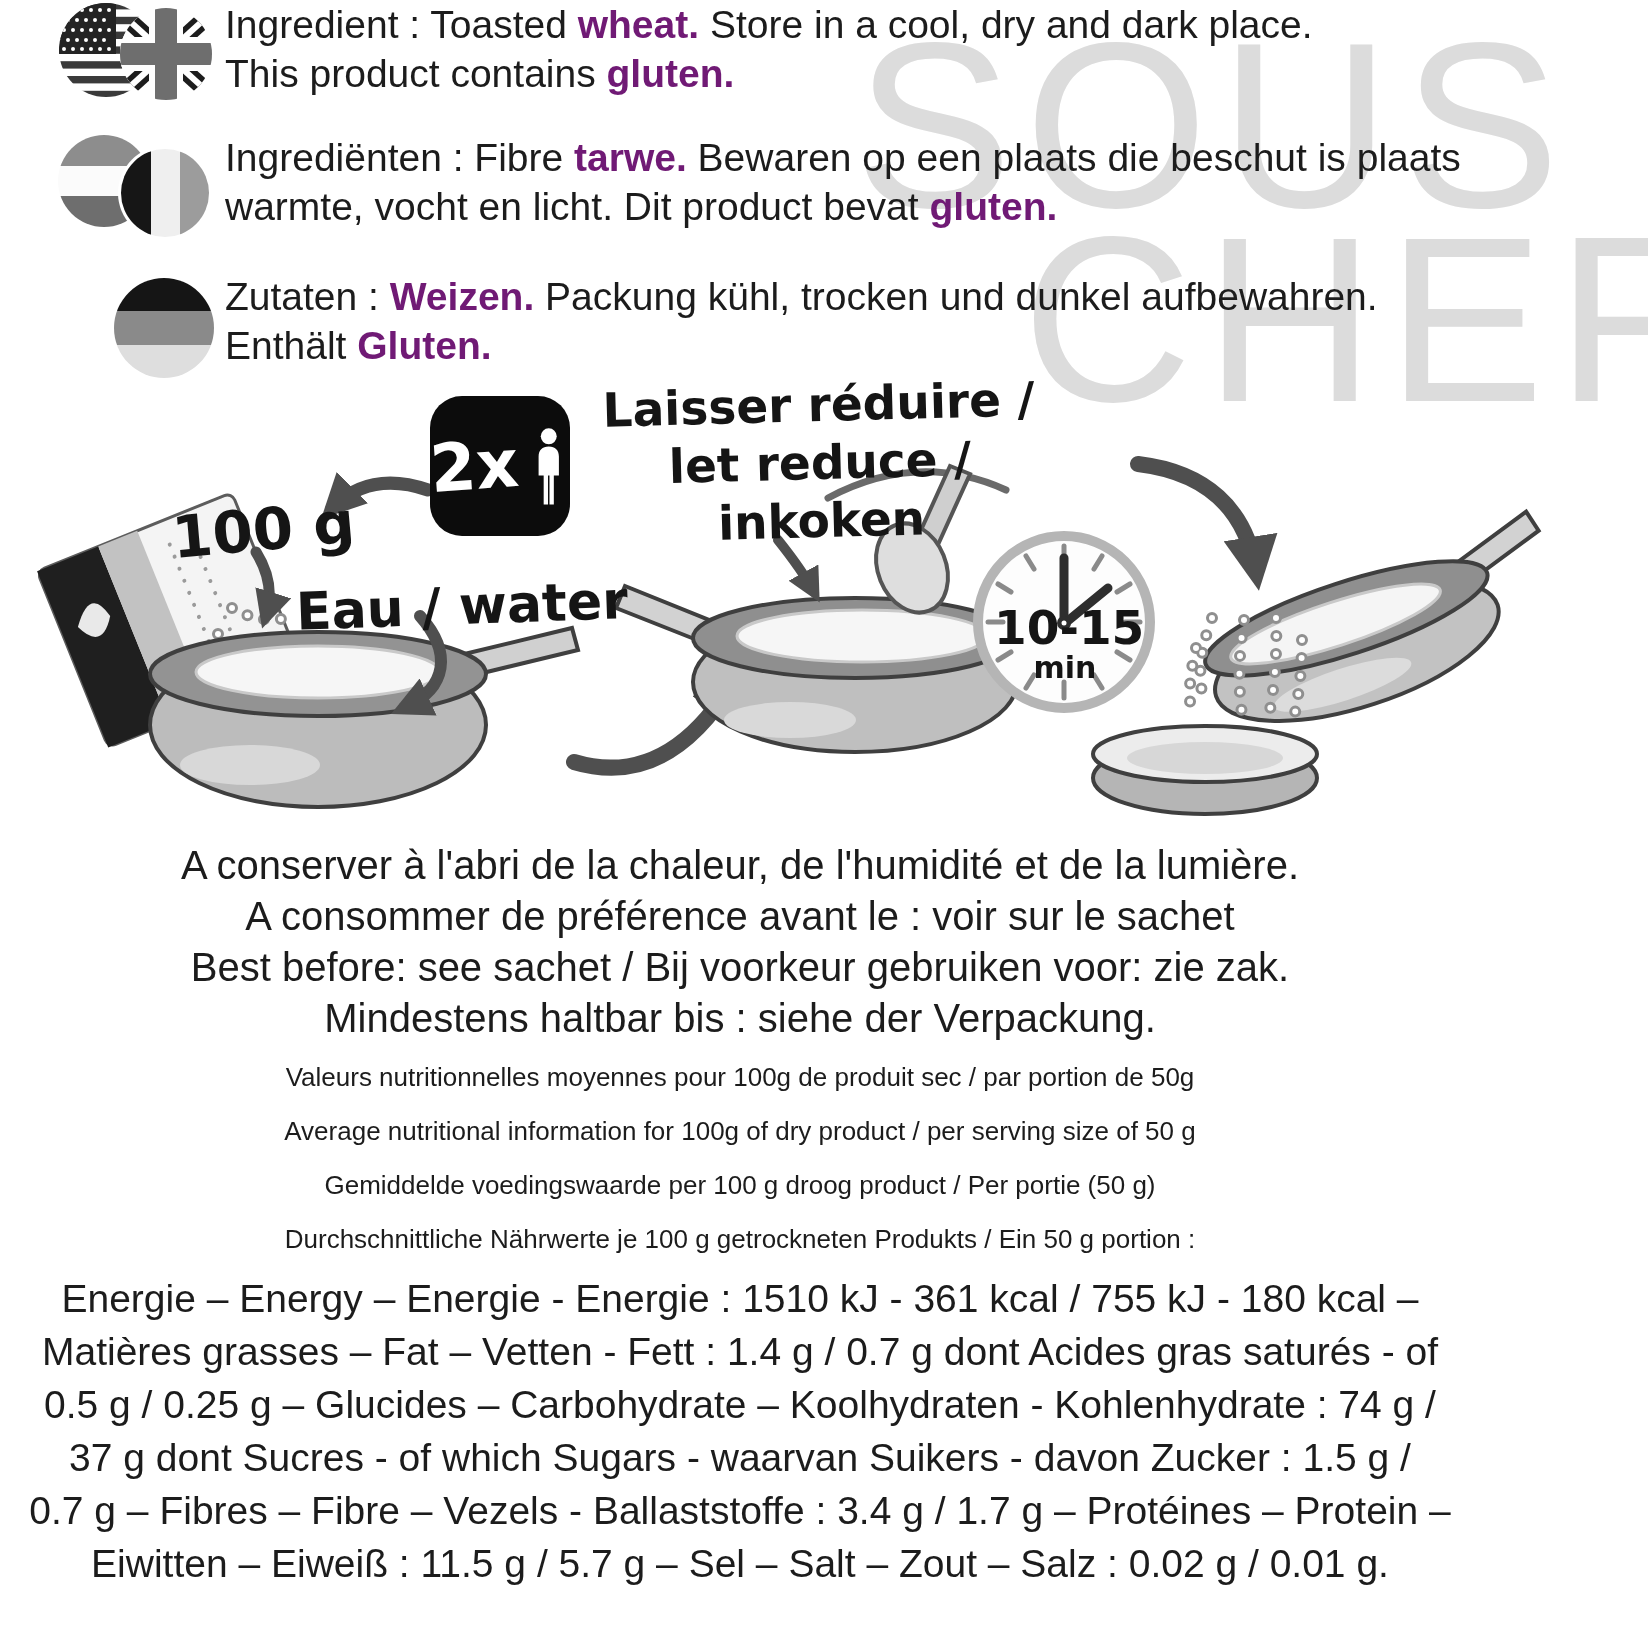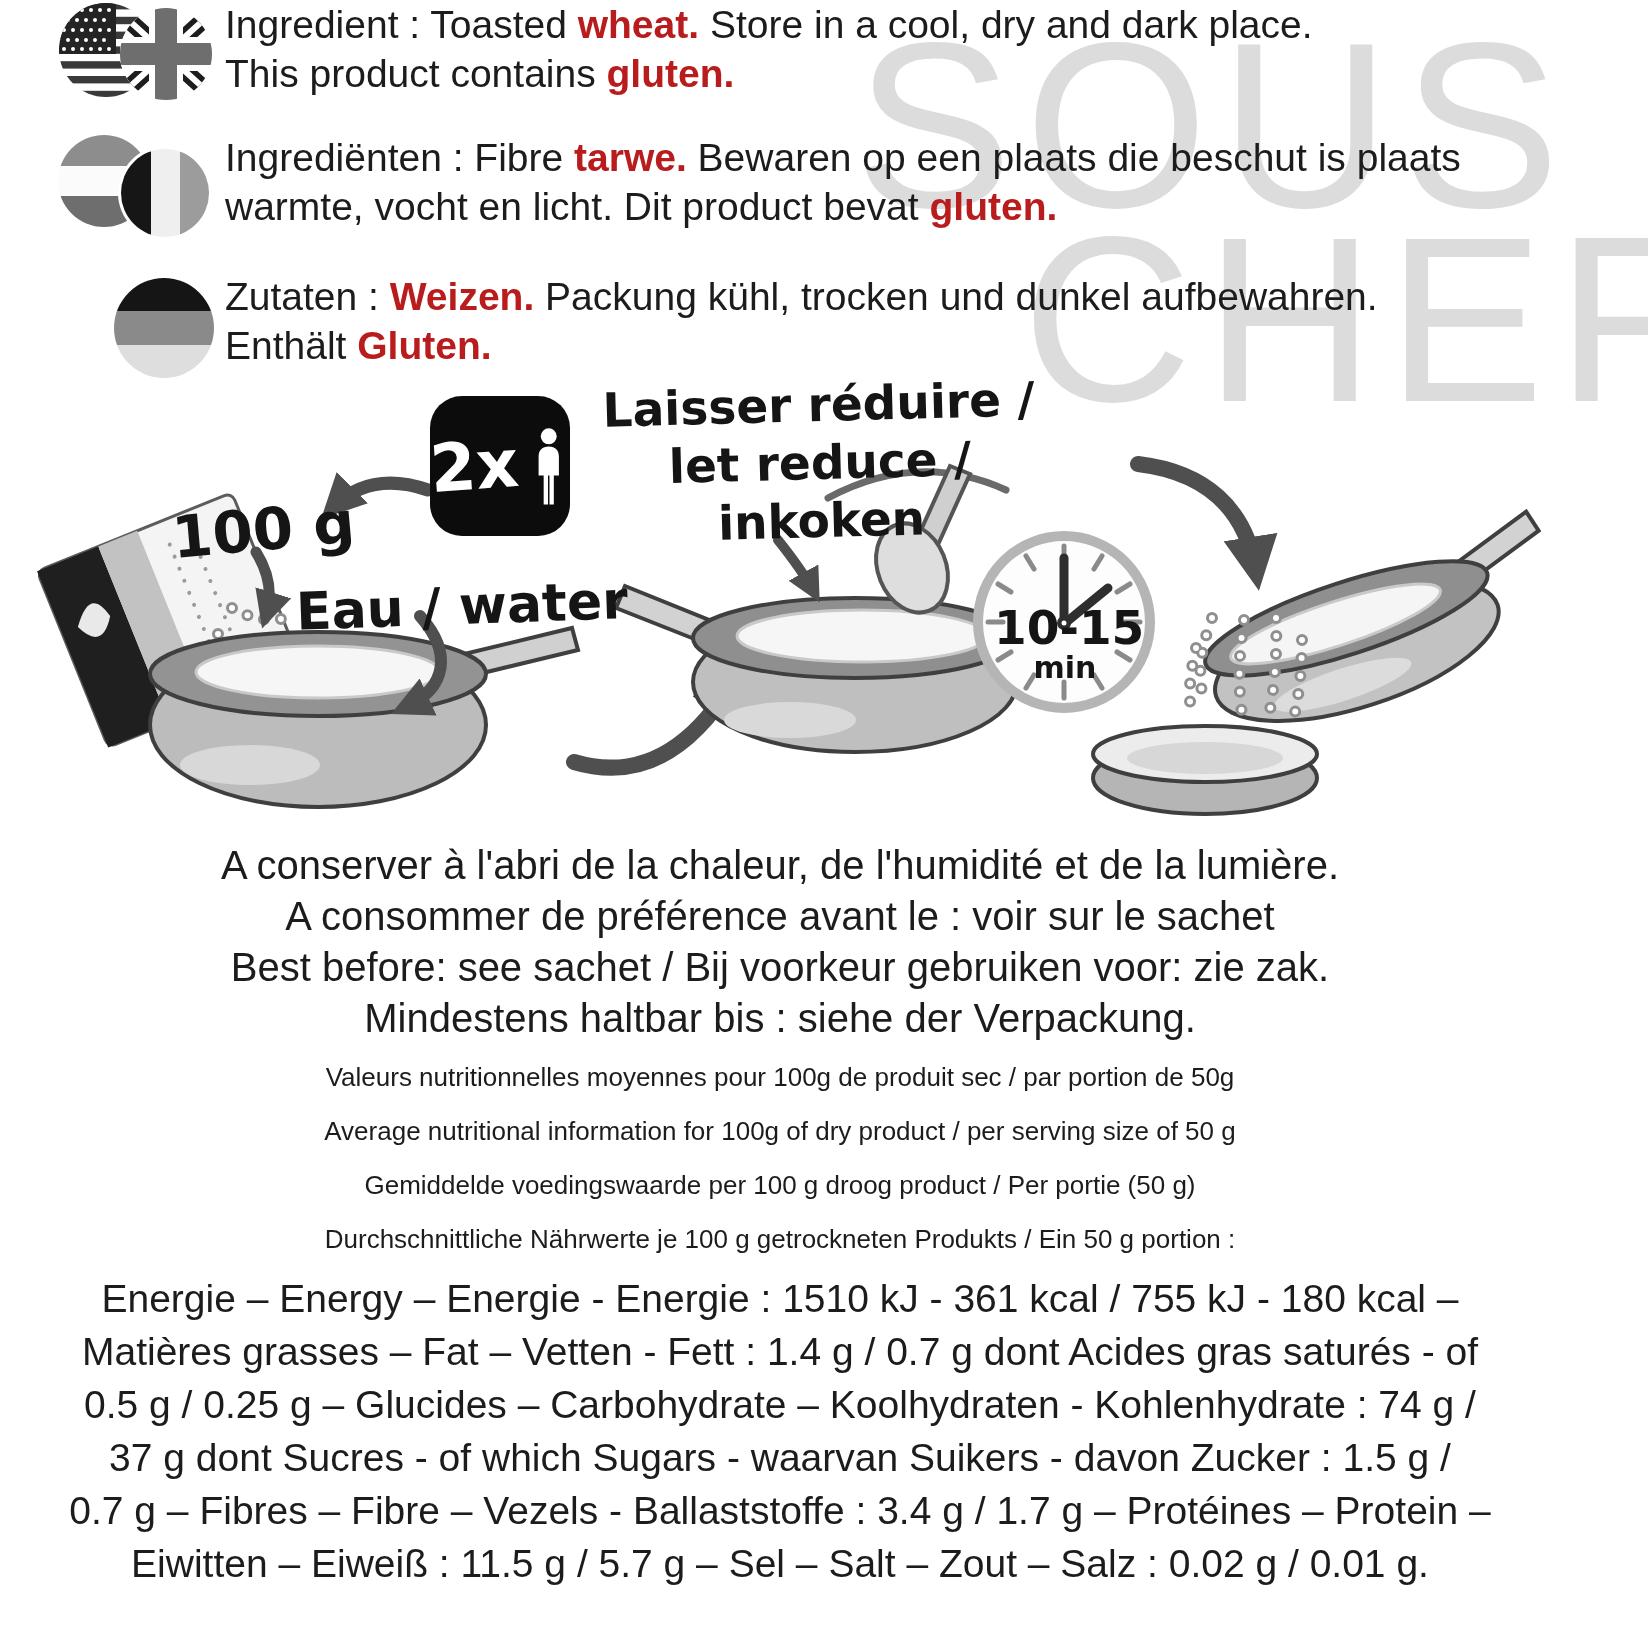--- a/index.html
+++ b/index.html
@@ -4,35 +4,35 @@
 <style>
   html,body{margin:0;padding:0;background:#ffffff;}
   .page{position:relative;width:1648px;height:1648px;background:#fff;overflow:hidden;
         font-family:"Liberation Sans",sans-serif;color:#1c1c1c;}
   
   .wm{position:absolute;color:#dcdcdc;font-size:236px;line-height:215px;font-weight:400;
       letter-spacing:12px;z-index:0;white-space:nowrap;}
   
   .langtxt{position:absolute;z-index:2;}
   .lang-line{white-space:nowrap;font-size:39px;line-height:49px;font-weight:400;}
-  .b{font-weight:700;color:#b91c1c;}
+  .b{font-weight:700;color:#701a75;}
   .flag{position:absolute;z-index:2;}
   
   .diagram{position:absolute;left:0;top:380px;width:1648px;height:500px;z-index:1;}
   .hand{position:absolute;z-index:3;font-family:"DejaVu Sans",sans-serif;font-weight:700;color:#151515;white-space:nowrap;}
   .lbl-qty{left:172px;top:496px;font-size:58px;transform:rotate(-5deg);}
   .lbl-water{left:296px;top:576px;font-size:52px;transform:rotate(-2deg);}
   .lbl-reduce{left:600px;top:376px;width:440px;text-align:center;font-size:47px;line-height:58px;transform:rotate(-1.5deg);}
   .badge{position:absolute;left:430px;top:396px;width:140px;height:140px;background:#0c0c0c;
          border-radius:32px;z-index:3;display:flex;align-items:center;justify-content:center;gap:8px;}
   .badge .x2{color:#fff;font-family:"DejaVu Sans",sans-serif;font-weight:700;font-size:66px;transform:rotate(-4deg);}
   .lbl-timer{left:994px;top:604px;width:142px;text-align:center;font-size:47px;line-height:48px;}
   .lbl-timer-unit{left:994px;top:652px;width:142px;text-align:center;font-size:30px;line-height:32px;}
   
-  .center-block{position:absolute;left:0;width:1480px;text-align:center;z-index:2;padding-left:40px;}
+  .center-block{position:absolute;left:0;width:1480px;text-align:center;z-index:2;}
   .storage{top:840px;font-size:40px;line-height:51px;}
   .nut-head{top:1050px;font-size:26px;line-height:54px;}
   .nut-vals{top:1272px;font-size:39px;line-height:53px;}
 </style>
 </head>
 <body>
 
 <div class="page">
 
   <div class="wm" style="left:855px;top:18px;">SOUS</div>

